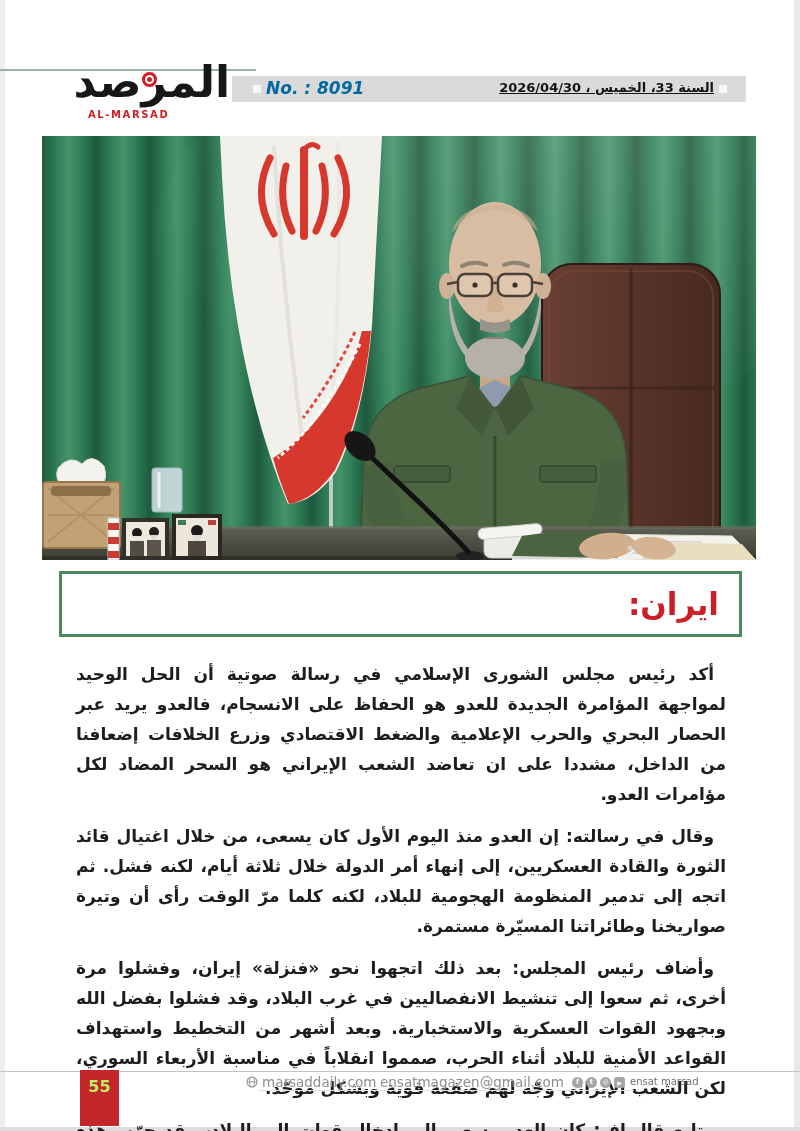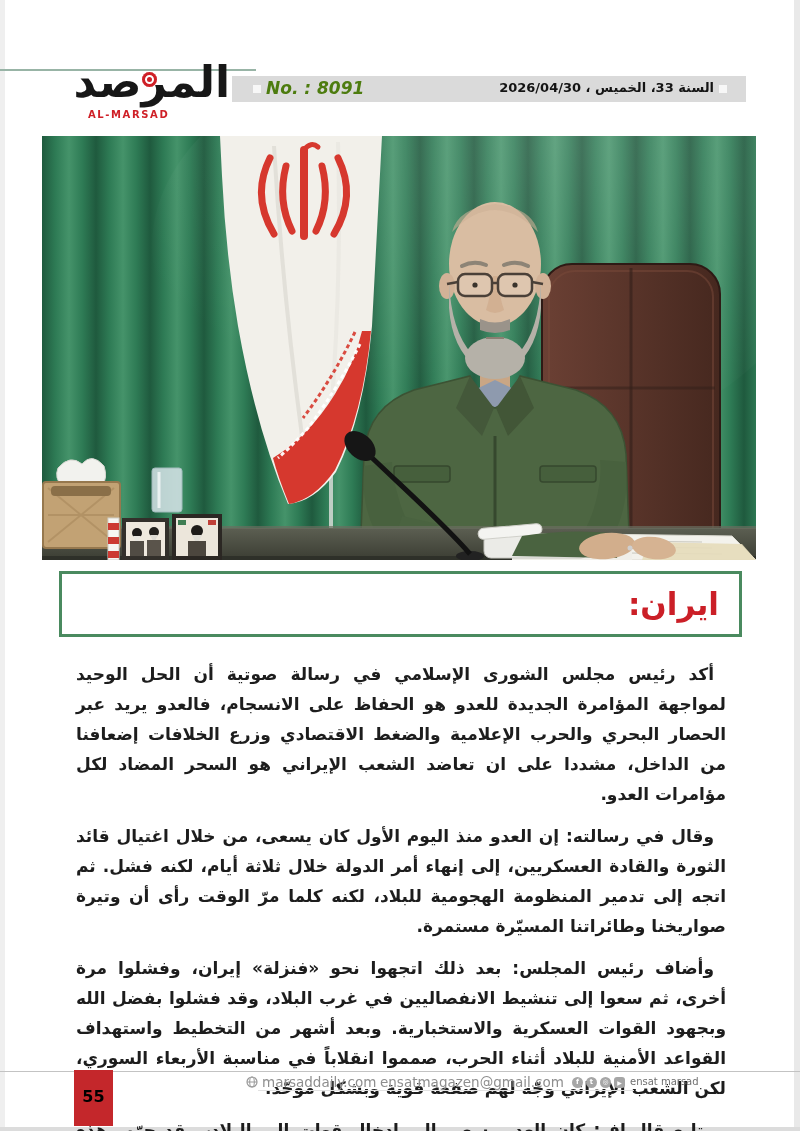--- a/index.html
+++ b/index.html
@@ -12,41 +12,41 @@
   
   .top-line{position:absolute;left:0;top:69px;width:256px;height:2px;background:#98b4a6;}
   .logo{position:absolute;left:80px;top:56px;width:150px;height:62px;}
   .logo-ar{position:absolute;right:0;top:0;font-size:44px;font-weight:700;color:#171717;
            line-height:52px;direction:rtl;letter-spacing:-2px;}
   .logo-dot{position:absolute;left:62px;top:16px;width:15px;height:15px;border-radius:50%;
             background:#cf2027;box-shadow:inset 0 0 0 3px #cf2027, inset 0 0 0 5px #fff;}
   .logo-en{position:absolute;left:8px;bottom:-2px;color:#cf2027;font-size:10px;font-weight:700;
            letter-spacing:1.6px;text-align:right;}
   .header-bar{position:absolute;left:232px;top:76px;width:514px;height:26px;background:#dadada;}
-  .issue{position:absolute;left:16px;top:2px;color:#4d7c0f;font-size:17px;font-weight:700;
+  .issue{position:absolute;left:16px;top:2px;color:#0369a1;font-size:17px;font-weight:700;
          font-style:italic;white-space:nowrap;}
   .hdate{position:absolute;right:14px;top:4px;color:#141414;font-size:13px;font-weight:700;
-         direction:rtl;white-space:nowrap;}
+         direction:rtl;white-space:nowrap;text-decoration:underline;}
   .sq{display:inline-block;width:8px;height:8px;background:#f7f7f7;vertical-align:middle;margin:0 5px;}
   
   .photo{position:absolute;left:42px;top:136px;width:714px;height:424px;display:block;}
   
   .headline-box{position:absolute;left:59px;top:571px;width:683px;height:66px;box-sizing:border-box;
     border:3px solid #4a8a5f;background:#fff;display:flex;align-items:center;direction:rtl;
     padding:0 20px;font-weight:700;font-size:31px;color:#121212;white-space:nowrap;}
   .hl-red{color:#cb1f27;margin-left:20px;}
   
   .article{position:absolute;left:64px;top:647px;width:674px;direction:rtl;text-align:justify;
     font-size:17px;line-height:30px;font-weight:700;color:#1d1d1d;}
   .article p{margin:12px;text-indent:12px;}
   
   .footer-divider{position:absolute;left:0;top:1071px;width:100%;height:1px;background:#c3c3c3;}
   .footer-subline{position:absolute;left:258px;top:1090px;width:376px;height:1px;background:#e2e2e2;}
-  .page-badge{position:absolute;left:74px;top:1070px;width:39px;height:56px;background:#c4272b;
-    color:#000000;font-size:16px;font-weight:700;text-align:center;line-height:16px;padding-top:19px;
+  .page-badge{position:absolute;left:80px;top:1070px;width:39px;height:56px;background:#c4272b;
+    color:#bef264;font-size:16px;font-weight:700;text-align:center;line-height:16px;padding-top:9px;
     box-sizing:border-box;}
   .f-item{position:absolute;top:1074px;height:16px;color:#8e8e8e;font-size:13.5px;line-height:16px;
     white-space:nowrap;display:flex;align-items:center;gap:4px;}
   .fw{left:246px;} .fe{left:380px;} .fs{left:572px;gap:3px;} .fb{left:630px;color:#6f6f6f;font-size:10px;}
   .si{display:inline-block;width:11px;height:11px;border-radius:50%;background:#a6a6a6;color:#fff;
       font-size:7px;line-height:11px;text-align:center;font-weight:700;}
   .si.yt{border-radius:3px;font-size:6px;}
   a{color:inherit;text-decoration:none;}
 </style>
 </head>

